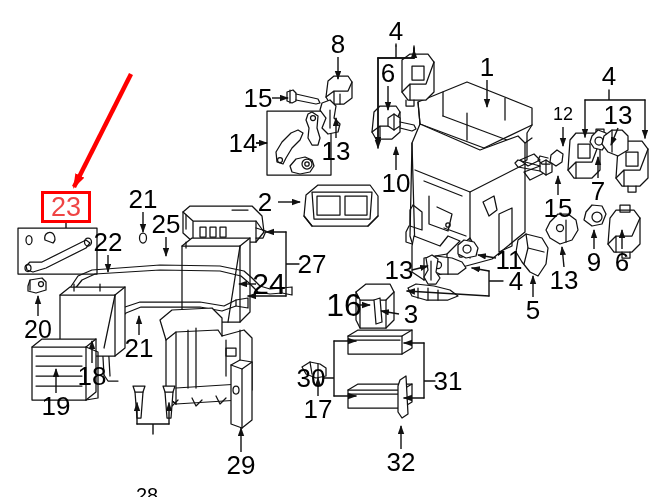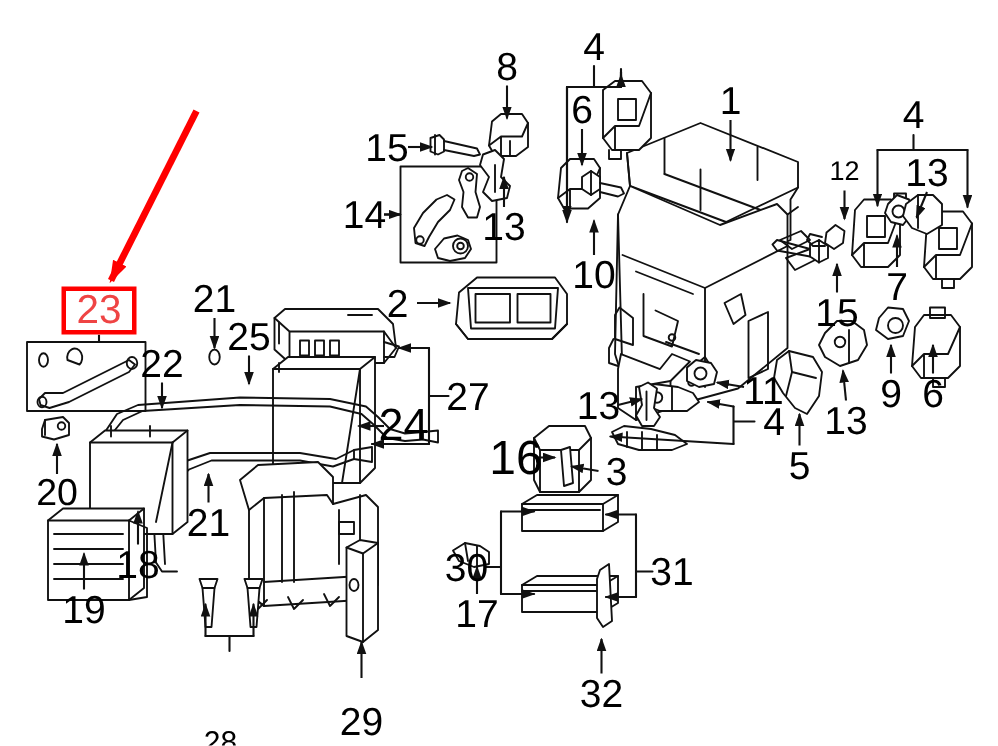--- a/index.html
+++ b/index.html
@@ -453,21 +453,21 @@
       <div class="lbl" style="left: 92px; top: 376px; font-size: 26px;">18</div>
       <div class="lbl" style="left: 56px; top: 406px; font-size: 26px;">19</div>
       <div class="lbl" style="left: 38px; top: 329px; font-size: 25px;">20</div>
       <div class="lbl" style="left: 139px; top: 348px; font-size: 26px;">21</div>
       <div class="lbl" style="left: 108px; top: 242px; font-size: 26px;">22</div>
       <div class="lbl" style="left: 269px; top: 284px; font-size: 30px;">24</div>
       <div class="lbl" style="left: 166px; top: 224px; font-size: 26px;">25</div>
       <div class="lbl" style="left: 143px; top: 199px; font-size: 26px;">21</div>
       <div class="lbl" style="left: 312px; top: 264px; font-size: 26px; text-align: right;">27</div>
       <div class="lbl" style="left: 147px; top: 447px; font-size: 20px; margin-top: 48px;">28</div>
-      <div class="lbl" style="left: 241px; top: 465px; font-size: 26px; margin-top: 16px;">29</div>
+      <div class="lbl" style="left: 241px; top: 465px; font-size: 26px;">29</div>
       <div class="lbl" style="left: 311px; top: 378px; font-size: 26px;">30</div>
       <div class="lbl" style="left: 448px; top: 381px; font-size: 26px;">31</div>
       <div class="lbl" style="left: 401px; top: 462px; font-size: 26px;">32</div>
     </div>
 
   <div class="hl-box" id="hlbox" style="left: 41px; top: 191px; width: 50px; height: 32px;"></div>
   <div class="hl-lbl" id="hllbl" style="left: 66px; top: 207px; font-size: 27px;">23</div>
 
 </div>
 

